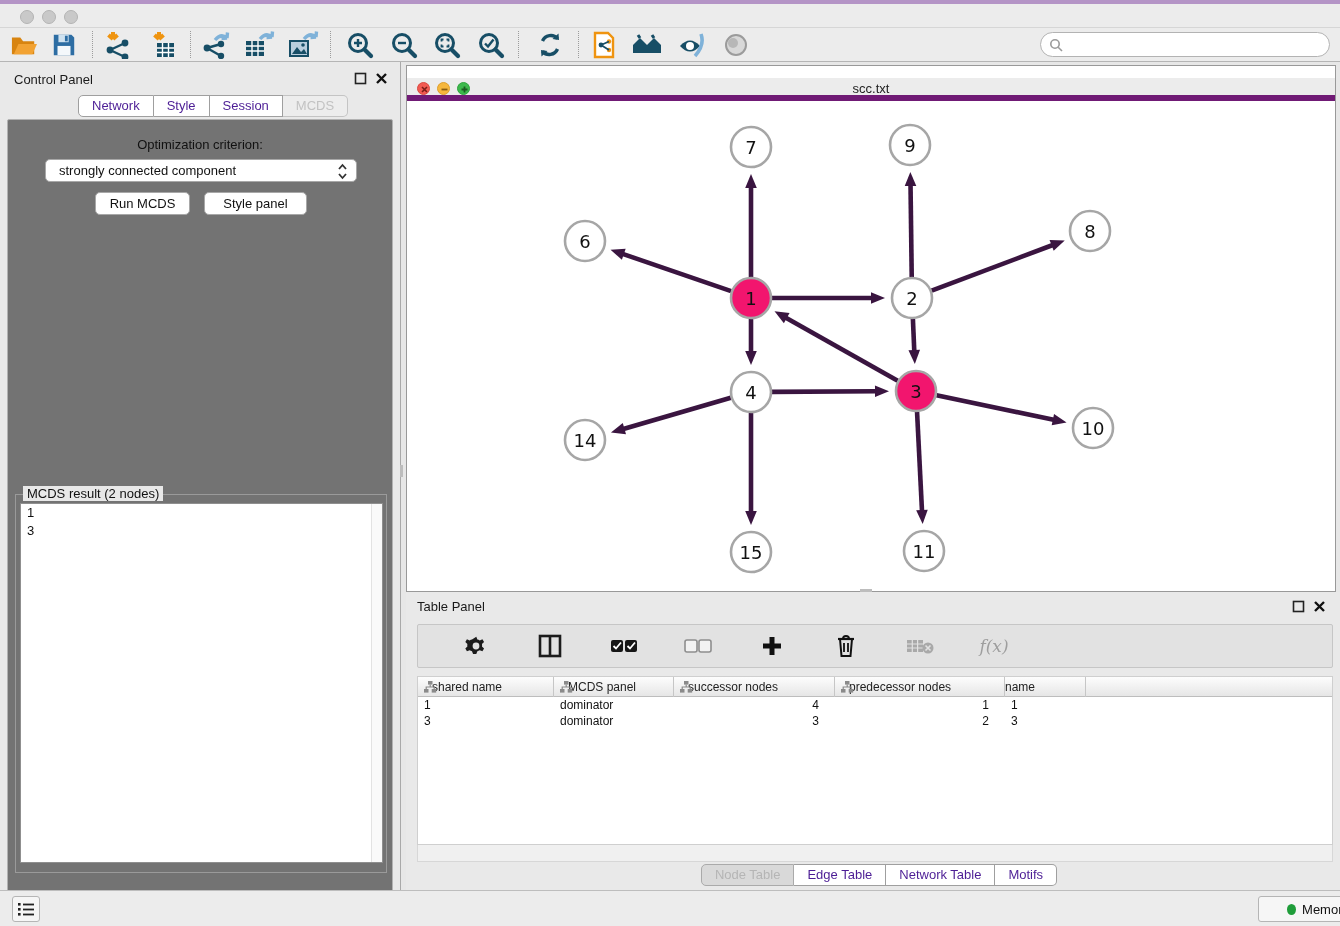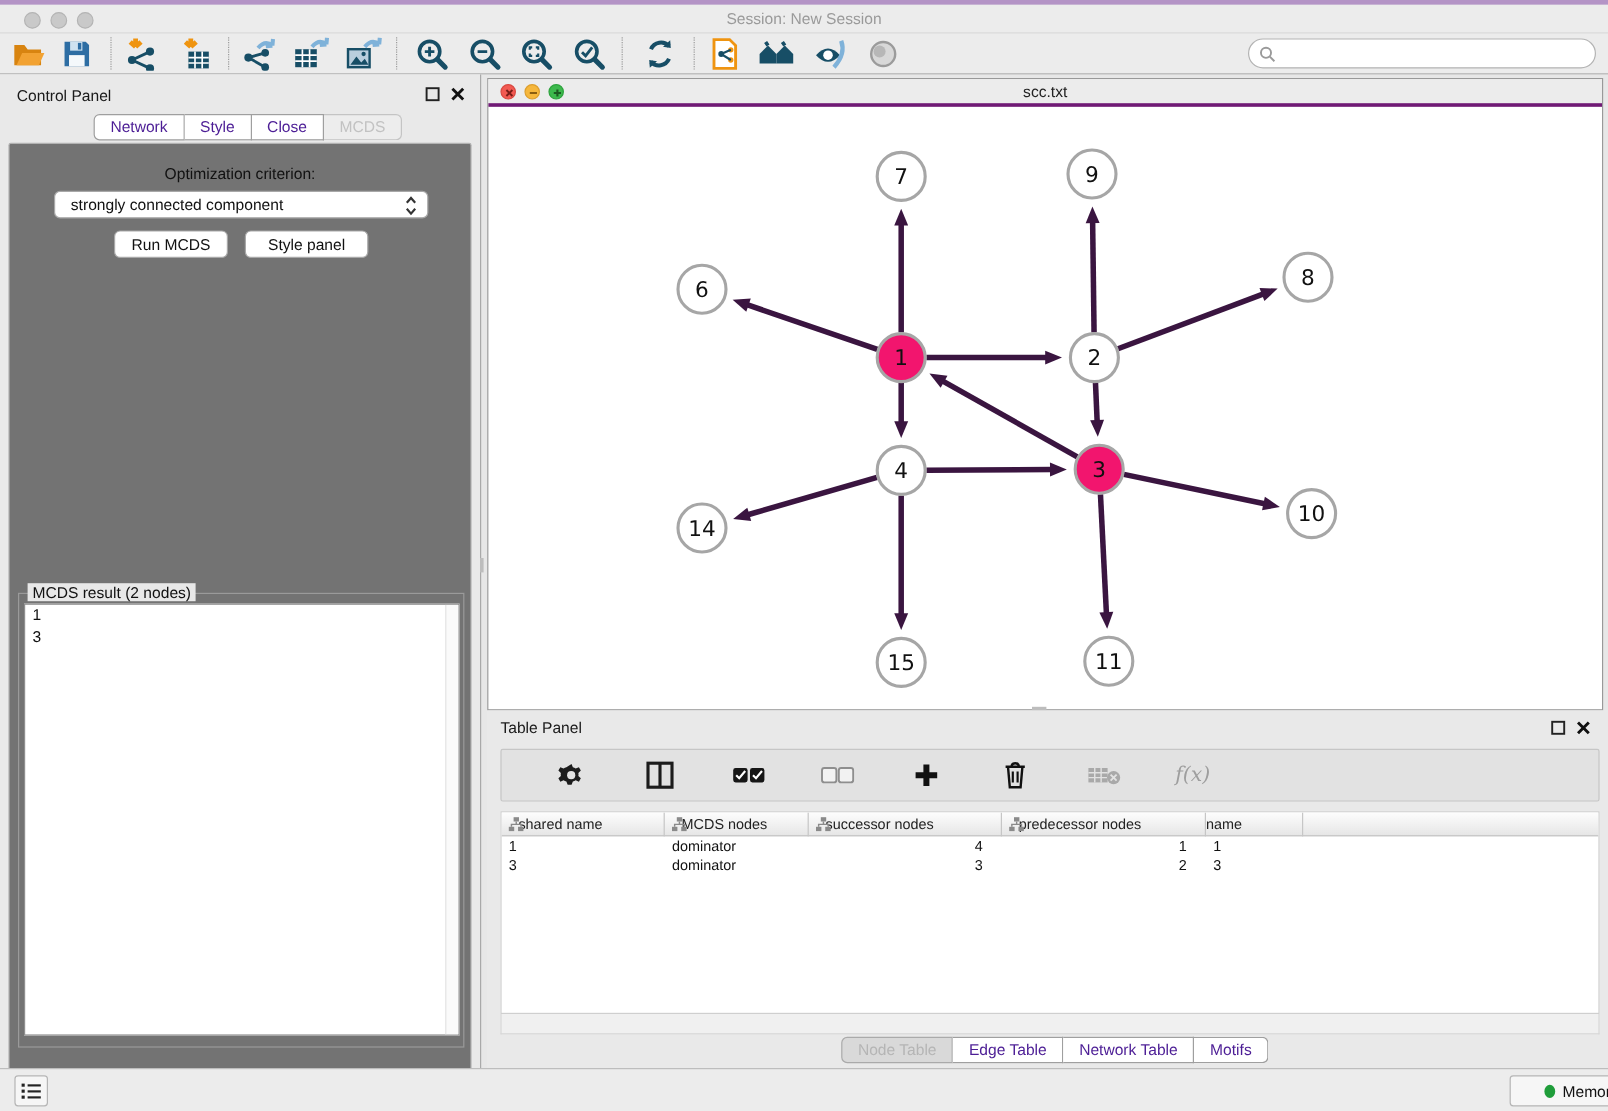--- a/index.html
+++ b/index.html
@@ -36,21 +36,21 @@
   .dd-arrows { position:absolute; right:8px; top:3px; }
   .cp-btn { position:absolute; top:72px; height:23px; background:#fff; border:1px solid #a8a8a8; border-radius:5px; font-size:13px; color:#111; text-align:center; line-height:21px; }
   .fieldset { position:absolute; left:7px; top:374px; width:372px; height:379px; border:1px solid #9a9a9a; }
   .fieldset .legend { position:absolute; left:7px; top:-9px; background:#e8e8e8; padding:0 4px; font-size:13px; color:#111; }
   .result-area { position:absolute; left:4px; top:8px; width:363px; height:360px; background:#fff; border:1px solid #8f8f8f; overflow:hidden; }
   .result-line { font-size:13px; color:#111; line-height:18px; padding-left:6px; }
   .result-scroll { position:absolute; right:0; top:0; width:11px; height:100%; background:#fafafa; border-left:1px solid #e3e3e3; }
 
   
   .net-window { position:absolute; left:406px; top:65px; width:930px; height:527px; background:#fff; border:1px solid #999; }
-  .net-titlebar { position:absolute; left:0; top:0; width:100%; height:23px; background:#ececec; border-bottom:3px solid #701a75; }
+  .net-titlebar { position:absolute; left:0; top:12px; width:100%; height:23px; background:#ececec; border-bottom:6px solid #701a75; }
   .tl.sm { width:13px; height:13px; top:4px; }
   .tl.red { background:#f25a52; border:1px solid #d94a42; }
   .tl.yellow { background:#f6b73c; border:1px solid #dd9f2e; }
   .tl.green { background:#3db94d; border:1px solid #2ea33e; }
   .tl svg { position:absolute; left:1px; top:1px; }
   .net-title { position:absolute; left:0; right:0; top:3px; text-align:center; font-size:13px; color:#222; }
   #graph { position:absolute; left:0; top:23px; }
 
   
   .table-panel { position:absolute; left:406px; top:592px; width:934px; height:298px; background:#e9e9e9; }
@@ -80,21 +80,20 @@
 <body>
 
 <div id="root">
 
   <div class="top-accent"></div>
 
   <div class="titlebar">
     <div class="tl gray" style="left:20px"></div>
     <div class="tl gray" style="left:42px"></div>
     <div class="tl gray" style="left:64px"></div>
-    <div class="main-title">Session: New Session</div>
   </div>
 
   <div class="toolbar">
     <div class="tb-icon" style="left:8px">
       <svg width="28" height="26" viewBox="0 0 30 28">
           <path d="M2 6 h9 l3 4 h12 v14 H2 z" fill="#d88410"></path>
           <path d="M4 24 l5 -11 h20 l-5 11 z" fill="#f2a232"></path>
         </svg>
     </div>
     <div class="tb-icon" style="left:48px">
@@ -230,21 +229,21 @@
       <svg width="13" height="13" viewBox="0 0 13 13">
           <rect x="1.5" y="1.5" width="10" height="10" fill="none" stroke="#222" stroke-width="1.6"></rect>
         </svg>
       <svg width="13" height="13" viewBox="0 0 13 13">
           <path d="M2 2 L11 11 M11 2 L2 11" stroke="#111" stroke-width="2.4"></path>
         </svg>
     </div>
     <div class="seg-row" style="left:78px; top:33px;" id="cp-tabs">
         <div class="seg">Network</div>
         <div class="seg">Style</div>
-        <div class="seg">Close</div>
+        <div class="seg">Session</div>
         <div class="seg active-cp">MCDS</div>
       </div>
     <div class="cp-inner">
       <div class="opt-label">Optimization criterion:</div>
       <div class="dropdown">
         <span>strongly connected component</span>
         <svg class="dd-arrows" width="11" height="17" viewBox="0 0 11 17">
             <path d="M2 6 L5.5 2 L9 6" fill="none" stroke="#333" stroke-width="1.8"></path>
             <path d="M2 11 L5.5 15 L9 11" fill="none" stroke="#333" stroke-width="1.8"></path>
           </svg>
@@ -465,21 +464,21 @@
             </svg>
             <span style="margin-left: 14px;">shared name</span>
           </div>
           <div class="t-hcell" style="width: 120px;">
             <svg class="hicon" width="14" height="14" viewBox="0 0 14 14">
               <rect x="5" y="1" width="4.5" height="3.6" fill="#8a8a8a"></rect>
               <rect x="1" y="9" width="4.5" height="3.6" fill="#8a8a8a"></rect>
               <rect x="8.7" y="9" width="4.5" height="3.6" fill="#8a8a8a"></rect>
               <path d="M7.2 4.6 v2.4 M3.2 9 v-2 h8 v2" stroke="#8a8a8a" stroke-width="1.2" fill="none"></path>
             </svg>
-            <span style="margin-left: 14px;">MCDS nodes</span>
+            <span style="margin-left: 14px;">MCDS panel</span>
           </div>
           <div class="t-hcell" style="width: 161px;">
             <svg class="hicon" width="14" height="14" viewBox="0 0 14 14">
               <rect x="5" y="1" width="4.5" height="3.6" fill="#8a8a8a"></rect>
               <rect x="1" y="9" width="4.5" height="3.6" fill="#8a8a8a"></rect>
               <rect x="8.7" y="9" width="4.5" height="3.6" fill="#8a8a8a"></rect>
               <path d="M7.2 4.6 v2.4 M3.2 9 v-2 h8 v2" stroke="#8a8a8a" stroke-width="1.2" fill="none"></path>
             </svg>
             <span style="margin-left: 14px;">successor nodes</span>
           </div>

